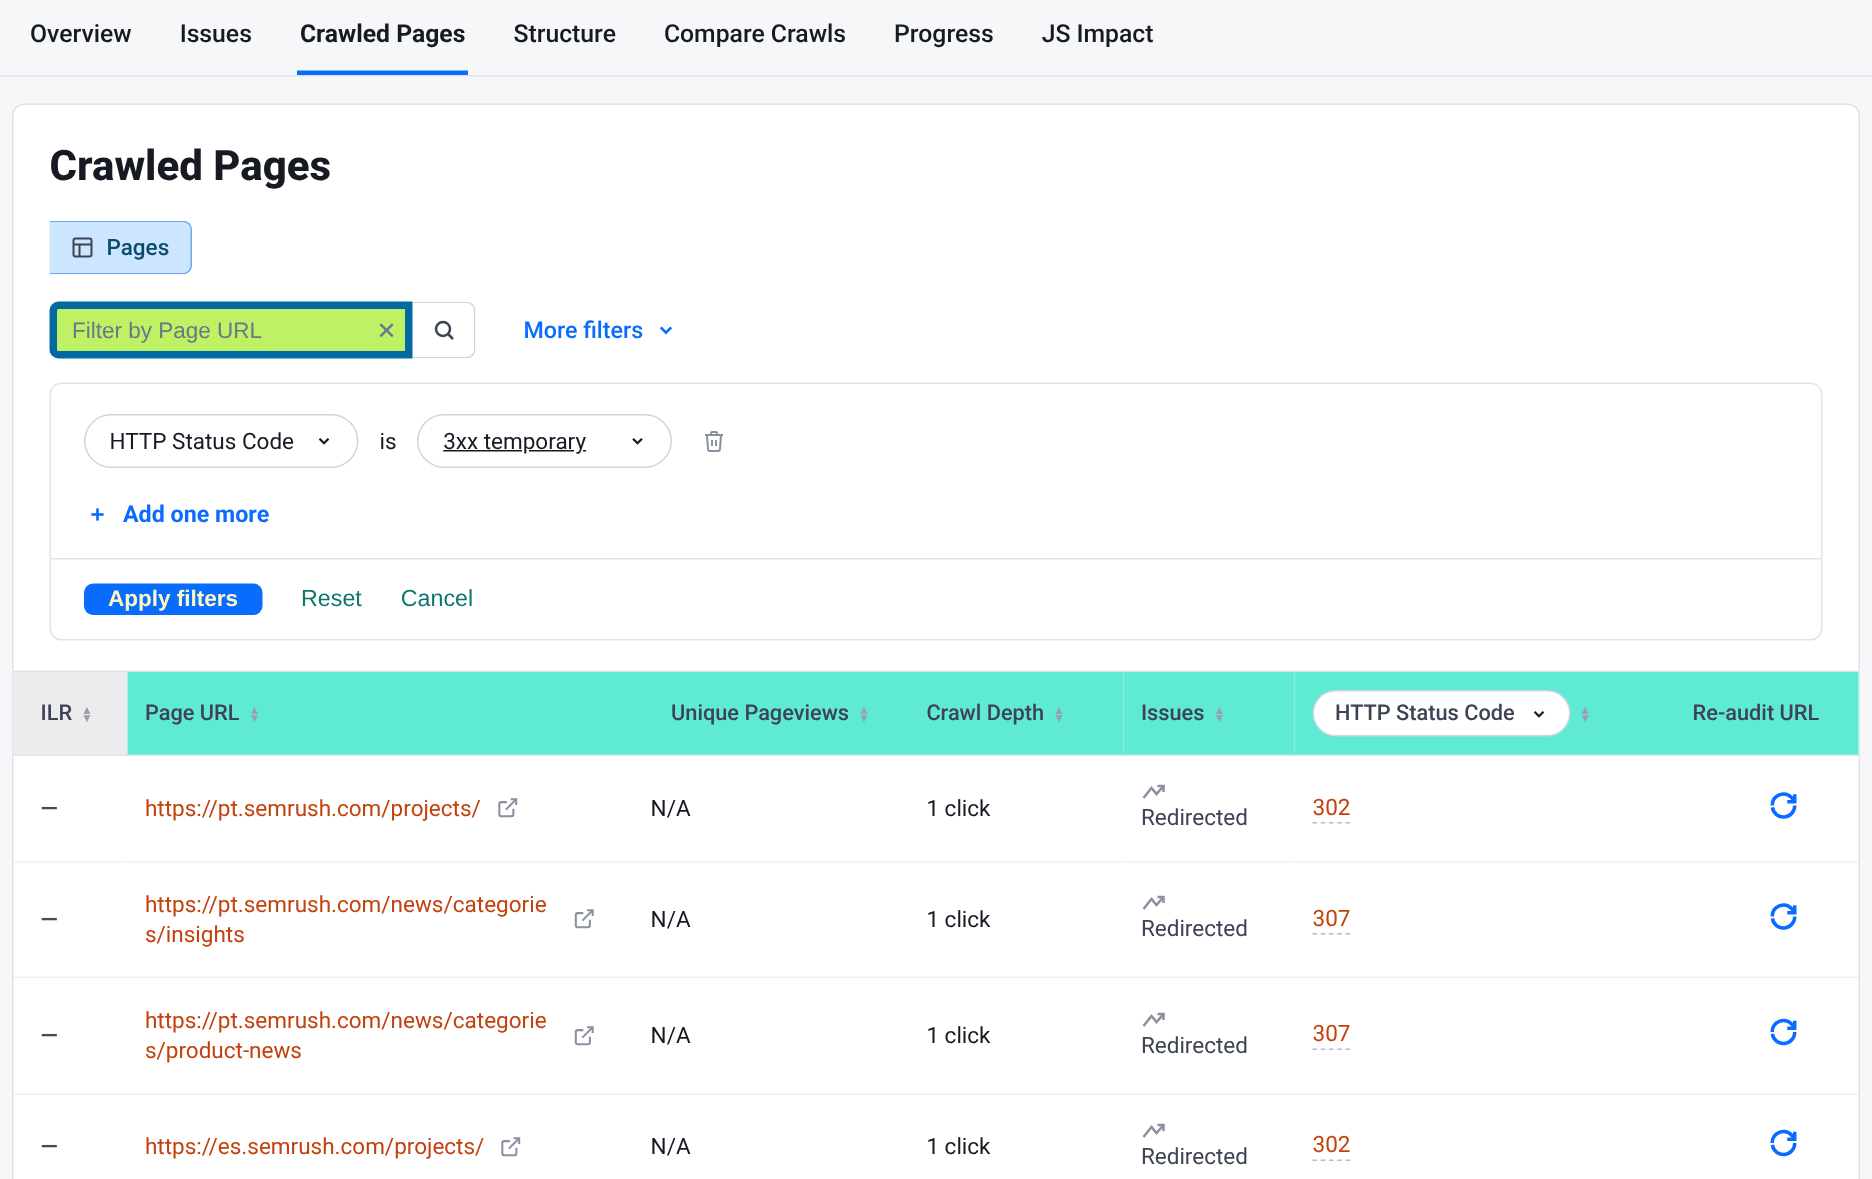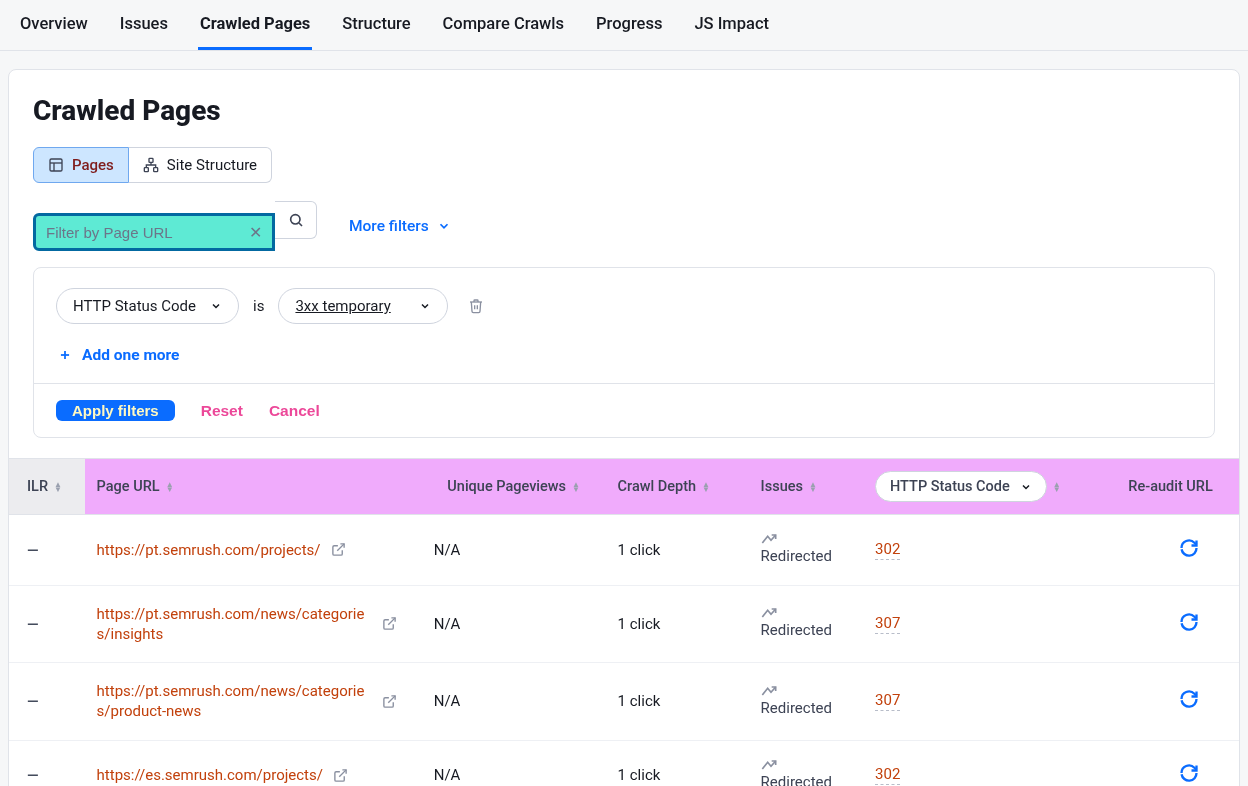--- a/index.html
+++ b/index.html
@@ -13,50 +13,50 @@
   
   .card { margin: 18px 8px 0 8px; background: #fff; border: 1px solid #e0e3e9; border-radius: 8px; }
   .card-inner { padding: 24px 24px 0 24px; }
   .page-title { font-size: 28px; font-weight: 800; margin-bottom: 20px; }
   
   
   .view-toggle { display: inline-flex; border-radius: 6px; margin-bottom: 18px; }
   .view-toggle .seg { display: inline-flex; align-items: center; gap: 8px; padding: 8px 14px; border: 1px solid #cfd4de; background: #fff; font-size: 15px; cursor: pointer; }
   .view-toggle .seg:first-child { border-radius: 6px 0 0 6px; }
   .view-toggle .seg:last-child { border-radius: 0 6px 6px 0; border-left: none; }
-  .view-toggle .seg.active { background: #cde6ff; border-color: #6fa8ef; color: #7f1d1d; font-weight: 500; }
+  .view-toggle .seg.active { background: #cde6ff; border-color: #6fa8ef; color: #0c4a6e; font-weight: 500; }
   
   
   .filter-row { display: flex; align-items: center; gap: 14px; margin-bottom: 16px; }
   .input-group { display: flex; }
-  .filter-input-wrap { position: relative; display: flex; align-items: center; border: 3px solid #0369a1; border-radius: 6px 0 0 6px; background: #5eead4; padding: 0 10px; height: 38px; width: 242px; margin-top: 12px; }
+  .filter-input-wrap { position: relative; display: flex; align-items: center; border: 5px solid #0369a1; border-radius: 6px 0 0 6px; background: #bef264; padding: 0 10px; height: 38px; width: 242px; }
   .filter-input { border: none; outline: none; font-size: 15px; flex: 1; background: transparent; color: #171a22; }
   .filter-input::placeholder { color: #6c7589; }
   .clear-x { color: #6c7589; font-size: 16px; cursor: pointer; padding: 0 4px; }
   .search-btn { width: 42px; height: 38px; border: 1px solid #cfd4de; border-left: none; border-radius: 0 6px 6px 0; background: #fff; display: flex; align-items: center; justify-content: center; cursor: pointer; }
   .more-filters { color: #0a6cff; font-size: 15.5px; font-weight: 500; cursor: pointer; display: inline-flex; align-items: center; gap: 8px; margin-left: 18px; }
   
   
   .filter-box { border: 1px solid #e0e3e9; border-radius: 8px; }
   .filter-box-top { padding: 20px 22px 18px 22px; }
   .filter-cond { display: flex; align-items: center; gap: 14px; margin-bottom: 22px; }
   .pill-select { display: inline-flex; align-items: center; gap: 14px; border: 1px solid #cfd4de; border-radius: 20px; padding: 8px 16px; font-size: 15px; cursor: pointer; background: #fff; }
   .pill-select.wide1 { min-width: 180px; justify-content: space-between; }
   .pill-select.wide2 { min-width: 170px; justify-content: space-between; text-decoration: underline; }
   .is-text { font-size: 15px; color: #171a22; }
   .trash { color: #8a90a0; cursor: pointer; padding: 6px; }
   .add-more { color: #0a6cff; font-size: 15.5px; font-weight: 700; cursor: pointer; display: inline-flex; align-items: center; gap: 10px; margin-left: 2px; }
   .filter-box-actions { border-top: 1px solid #e0e3e9; padding: 16px 22px; display: flex; align-items: center; gap: 26px; }
   .btn-primary { background: #0a6cff; color: #fef9c3; border: none; border-radius: 6px; padding: 2px 16px; font-size: 15px; font-weight: 700; cursor: pointer; }
-  .btn-text { background: none; border: none; font-size: 15.5px; color: #ec4899; cursor: pointer; font-weight: bold; }
+  .btn-text { background: none; border: none; font-size: 15.5px; color: #0f766e; cursor: pointer; }
   
   
   .table-wrap { margin-top: 20px; }
   table { width: 100%; border-collapse: collapse; }
-  thead th { background: #f0abfc; border-top: 1px solid #e0e3e9; border-bottom: 1px solid #e0e3e9; padding: 12px 12px; font-size: 14.5px; font-weight: 500; color: #3d4354; text-align: left; }
+  thead th { background: #5eead4; border-top: 1px solid #e0e3e9; border-bottom: 1px solid #e0e3e9; padding: 12px 12px; font-size: 14.5px; font-weight: 500; color: #3d4354; text-align: left; }
   thead th.ilr { background: #ececef; width: 74px; padding-left: 18px; }
   thead th .th-inner { display: inline-flex; align-items: center; gap: 6px; }
   .sort-arrows { display: inline-flex; flex-direction: column; line-height: 5px; font-size: 8px; color: #9aa0af; }
   .sort-arrows .up::before { content: "▲"; }
   .sort-arrows .dn::before { content: "▼"; }
   .http-select { display: inline-flex; align-items: center; gap: 10px; border: 1px solid #cfd4de; border-radius: 20px; padding: 6px 14px; background: #fff; cursor: pointer; }
   
   tbody td { padding: 18px 12px; border-bottom: 1px solid #eef0f4; vertical-align: middle; font-size: 15px; }
   tbody tr td:first-child { padding-left: 18px; }
   .ilr-dash { color: #444b5c; font-weight: 600; letter-spacing: 1px; }
@@ -102,31 +102,20 @@
       <div class="seg active">
         <span>
           <svg width="16" height="16" viewBox="0 0 24 24" fill="none" stroke="#3d4354" stroke-width="2">
               <rect x="3" y="3" width="18" height="18" rx="2"></rect>
               <line x1="3" y1="9" x2="21" y2="9"></line>
               <line x1="9" y1="21" x2="9" y2="9"></line>
             </svg>
         </span>
         <span>Pages</span>
       </div>
-      <div class="seg">
-        <span>
-          <svg width="16" height="16" viewBox="0 0 24 24" fill="none" stroke="#3d4354" stroke-width="2">
-              <rect x="9" y="2" width="6" height="6" rx="1"></rect>
-              <rect x="2" y="16" width="6" height="6" rx="1"></rect>
-              <rect x="16" y="16" width="6" height="6" rx="1"></rect>
-              <path d="M12 8v4M12 12H5v4M12 12h7v4"></path>
-            </svg>
-        </span>
-        <span>Site Structure</span>
-      </div>
     </div>
 
     
     <div class="filter-row">
       <div class="input-group">
         <div class="filter-input-wrap">
           <input class="filter-input" placeholder="Filter by Page URL" style="">
           <span class="clear-x">✕</span>
         </div>
         <div class="search-btn">

